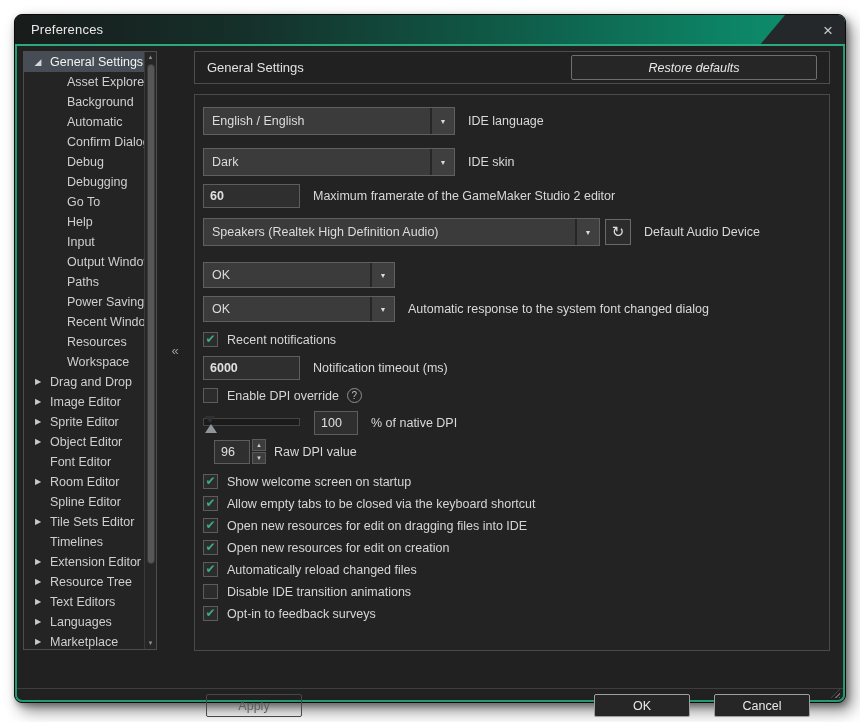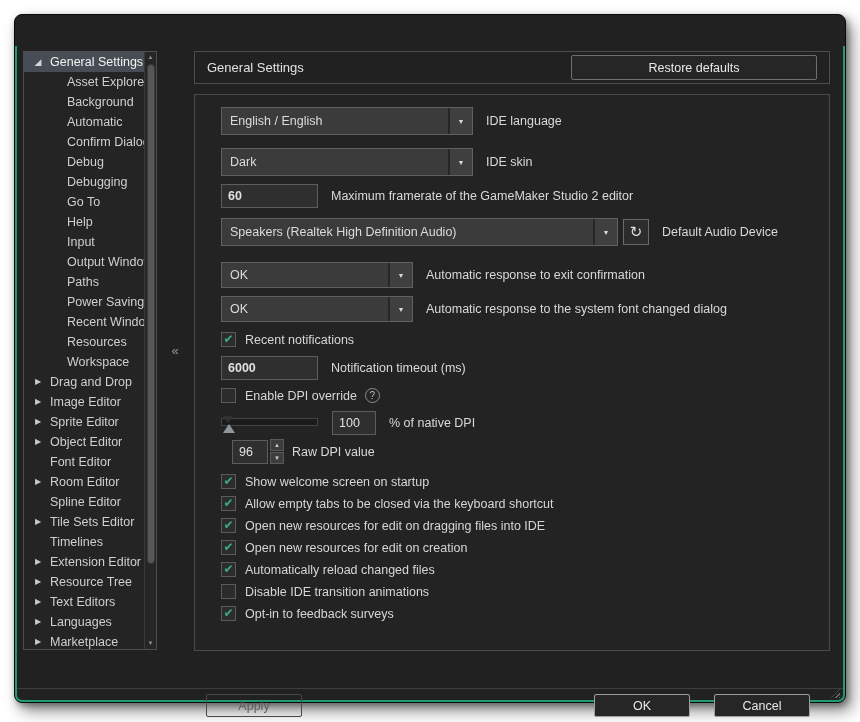--- a/index.html
+++ b/index.html
@@ -46,24 +46,24 @@
 
   .collapse-btn { position:absolute; left:147px; top:295px; width:22px; height:22px; text-align:center;
                   line-height:20px; font-size:13px; color:#9b9b9b; cursor:default; }
 
   
   .main { position:absolute; left:177px; top:5px; width:636px; }
   .hdr { height:33px; border:1px solid #4d4d4d; display:flex; align-items:center; padding:0 12px; }
   .hdr-title { font-size:13px; color:#e2e2e2; flex:1; }
   .btn { background:#262626; border:1px solid #9f9f9f; border-radius:2px; color:#e8e8e8;
          font-size:12.5px; text-align:center; cursor:default; font-family:inherit; }
-  .restore { width:246px; height:25px; border-color:#6f6f6f; }
+  .restore { width:246px; height:25px; border-color:#6f6f6f;font-style:italic; }
 
   .controls { margin-top:10px; height:557px; border:1px solid #4a4a4a; background:#232323;
-              padding:12px 14px 0 26px; }
+              padding:12px 14px 0 8px; }
   .row { display:flex; align-items:center; }
   .field-label { font-size:12.5px; color:#d9d9d9; margin-left:13px; white-space:nowrap; }
 
   .dd { display:flex; height:28px; background:#3b3b3b; border:1px solid #606060; align-items:stretch; }
   .dd-val { flex:1; display:flex; align-items:center; padding:0 8px; font-size:12.5px; color:#dcdcdc;
             white-space:nowrap; overflow:hidden; }
   .dd-arrow { width:24px; border-left:2px solid #262626; display:flex; align-items:center;
               justify-content:center; font-size:7px; color:#d3ddd9; background:#3f3f3f; }
   .dd-sm { height:26px; }
 
@@ -110,20 +110,27 @@
 
   .mt13{margin-top:13px}.mt8{margin-top:8px}.mt10{margin-top:10px}.mt16{margin-top:16px}
   .mt7{margin-top:7px}.mt9{margin-top:9px}.mt4{margin-top:4px}
   .w252{width:252px}.w405{width:397px}.w192{width:192px}
 </style>
 </head>
 <body>
 
 <div class="window">
 
+  <div class="titlebar">
+    <span class="title">Preferences</span>
+    <div class="close-tab">
+      <span class="close-x">×</span>
+    </div>
+    <div class="title-underline"></div>
+  </div>
 
   <div class="client">
 
     <div class="tree">
       <div class="tree-rows">
         <div class="trow sel">
             <span class="arrow-cell exp">◢</span>
             <span class="lbl">General Settings</span>
           </div>
         <div class="trow child">
@@ -277,21 +284,20 @@
               <span>↻</span>
             </button>
           <span class="field-label">Default Audio Device</span>
         </div>
 
         <div class="row mt16">
           <div class="dd dd-sm w192">
             <span class="dd-val">OK</span>
             <span class="dd-arrow">▼</span>
           </div>
-          <span class="field-label">Automatic response to exit confirmation</span>
         </div>
 
         <div class="row mt8">
           <div class="dd dd-sm w192">
             <span class="dd-val">OK</span>
             <span class="dd-arrow">▼</span>
           </div>
           <span class="field-label">Automatic response to the system font changed dialog</span>
         </div>
 

